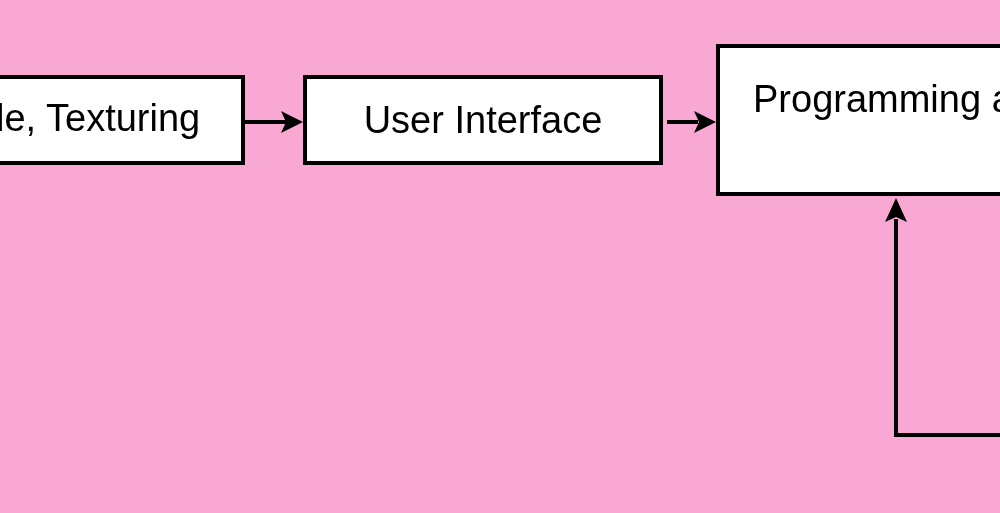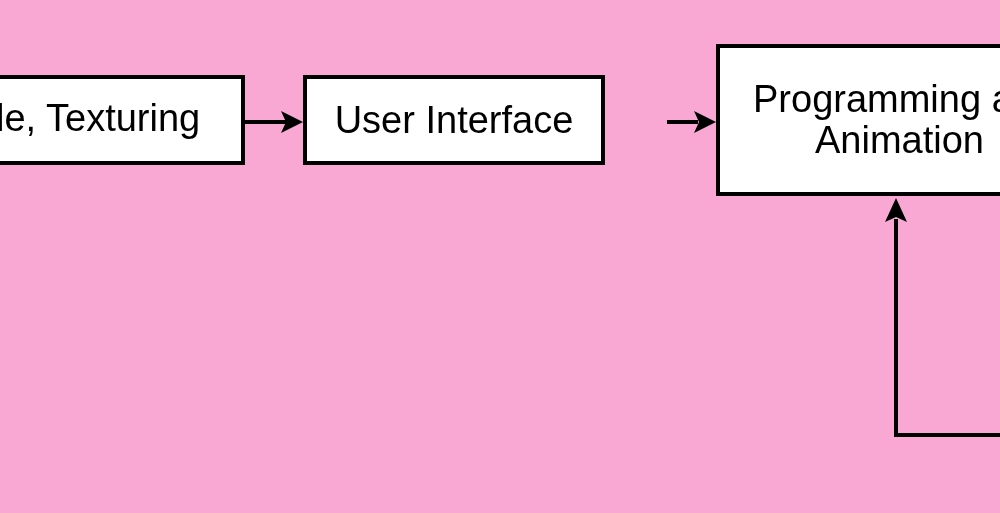--- a/index.html
+++ b/index.html
@@ -37,21 +37,21 @@
   }
   #node-texturing .node-label {
     position: absolute;
     left: 52px;   
     top: 20px;    
   }
   
   #node-user-interface {
     left: 303px;
     top: 75px;
-    width: 302px;
+    width: 360px;
     height: 90px;
     display: flex;
     align-items: center;
     justify-content: center;
   }
   
   #node-programming-animation {
     left: 716px;
     top: 44px;
     width: 361px;
@@ -101,16 +101,15 @@
   <div class="node" id="node-texturing">
     <span class="node-label">le, Texturing</span>
   </div>
 
   <div class="node" id="node-user-interface">
     <span class="node-label">User Interface</span>
   </div>
 
   <div class="node" id="node-programming-animation">
     <span class="node-label line1">Programming a</span>
-    <span class="node-label line2">Animation</span>
   </div>
 
 </div>
 
 </body></html>

